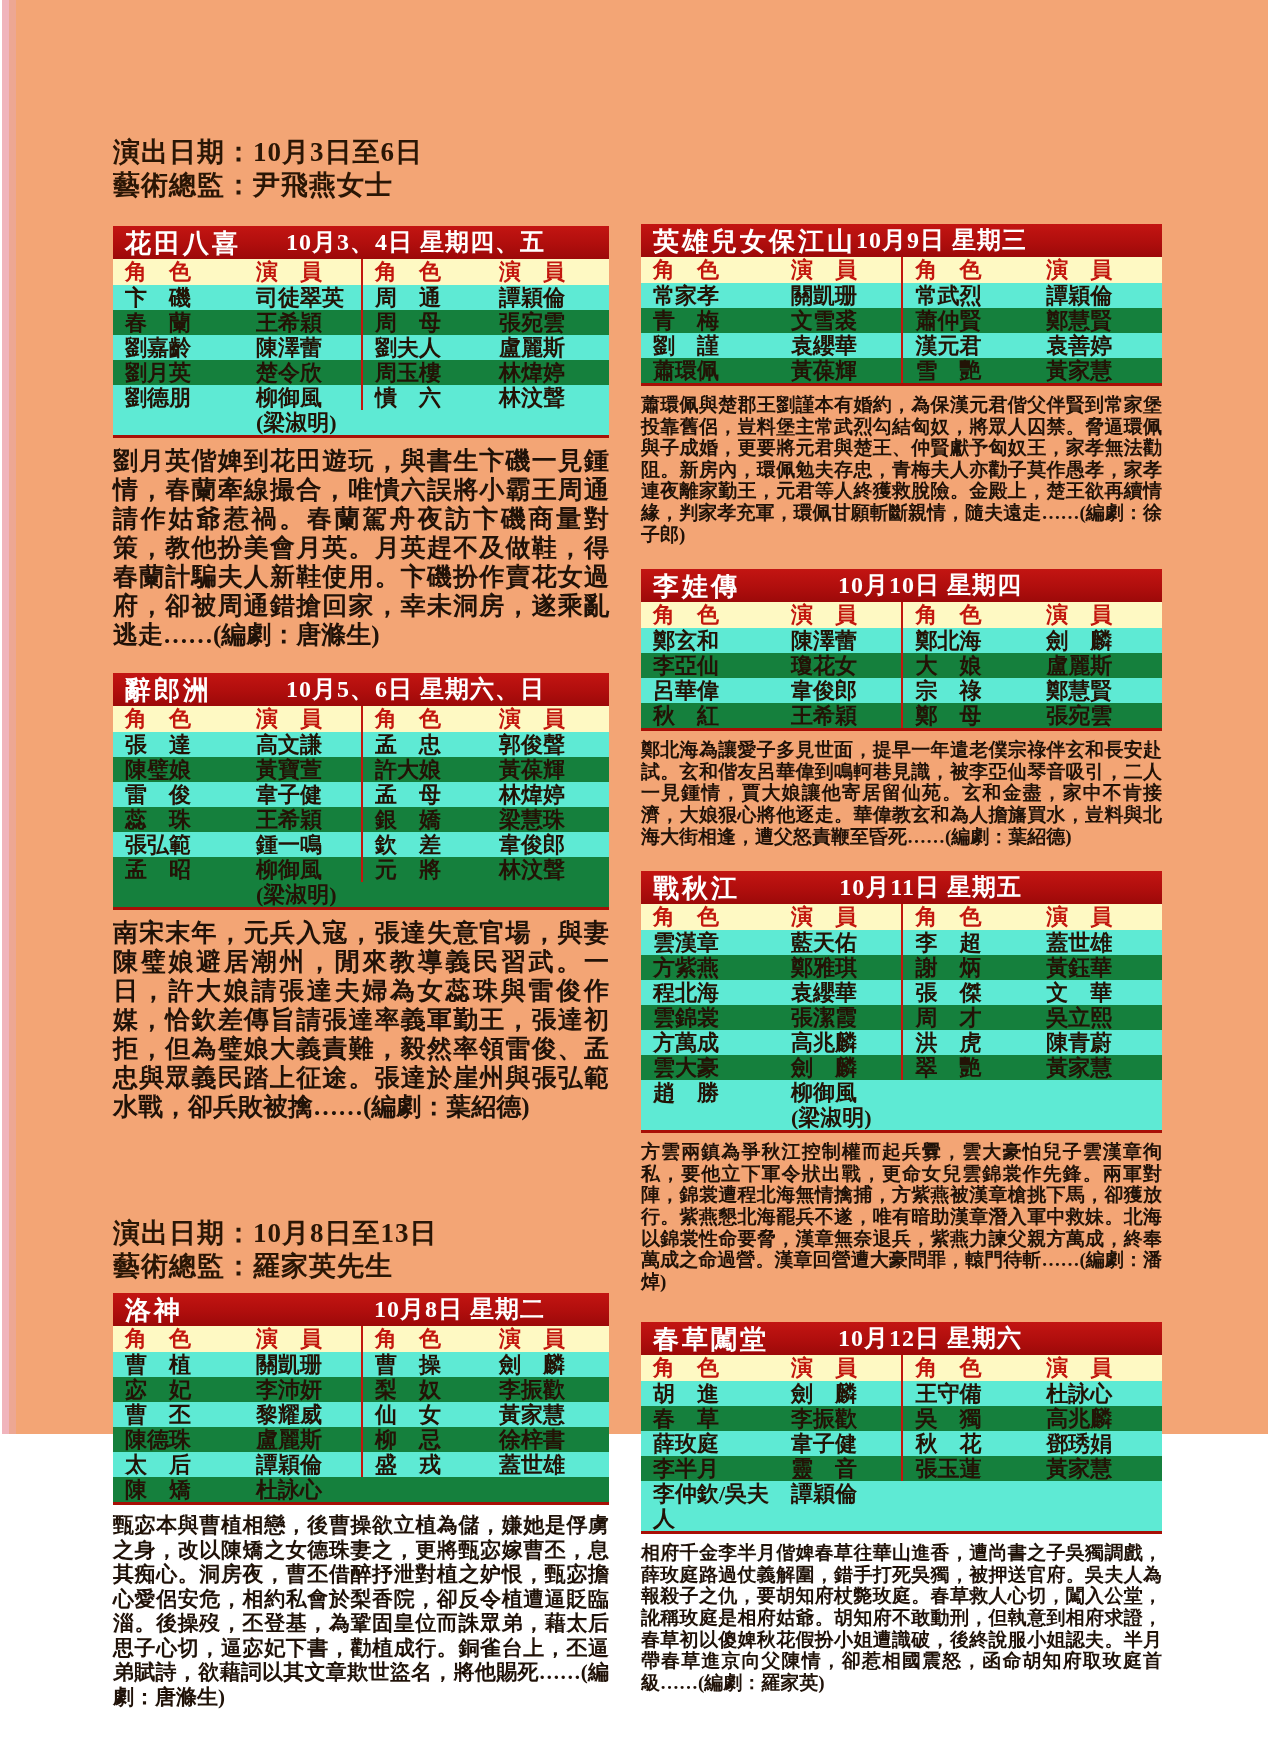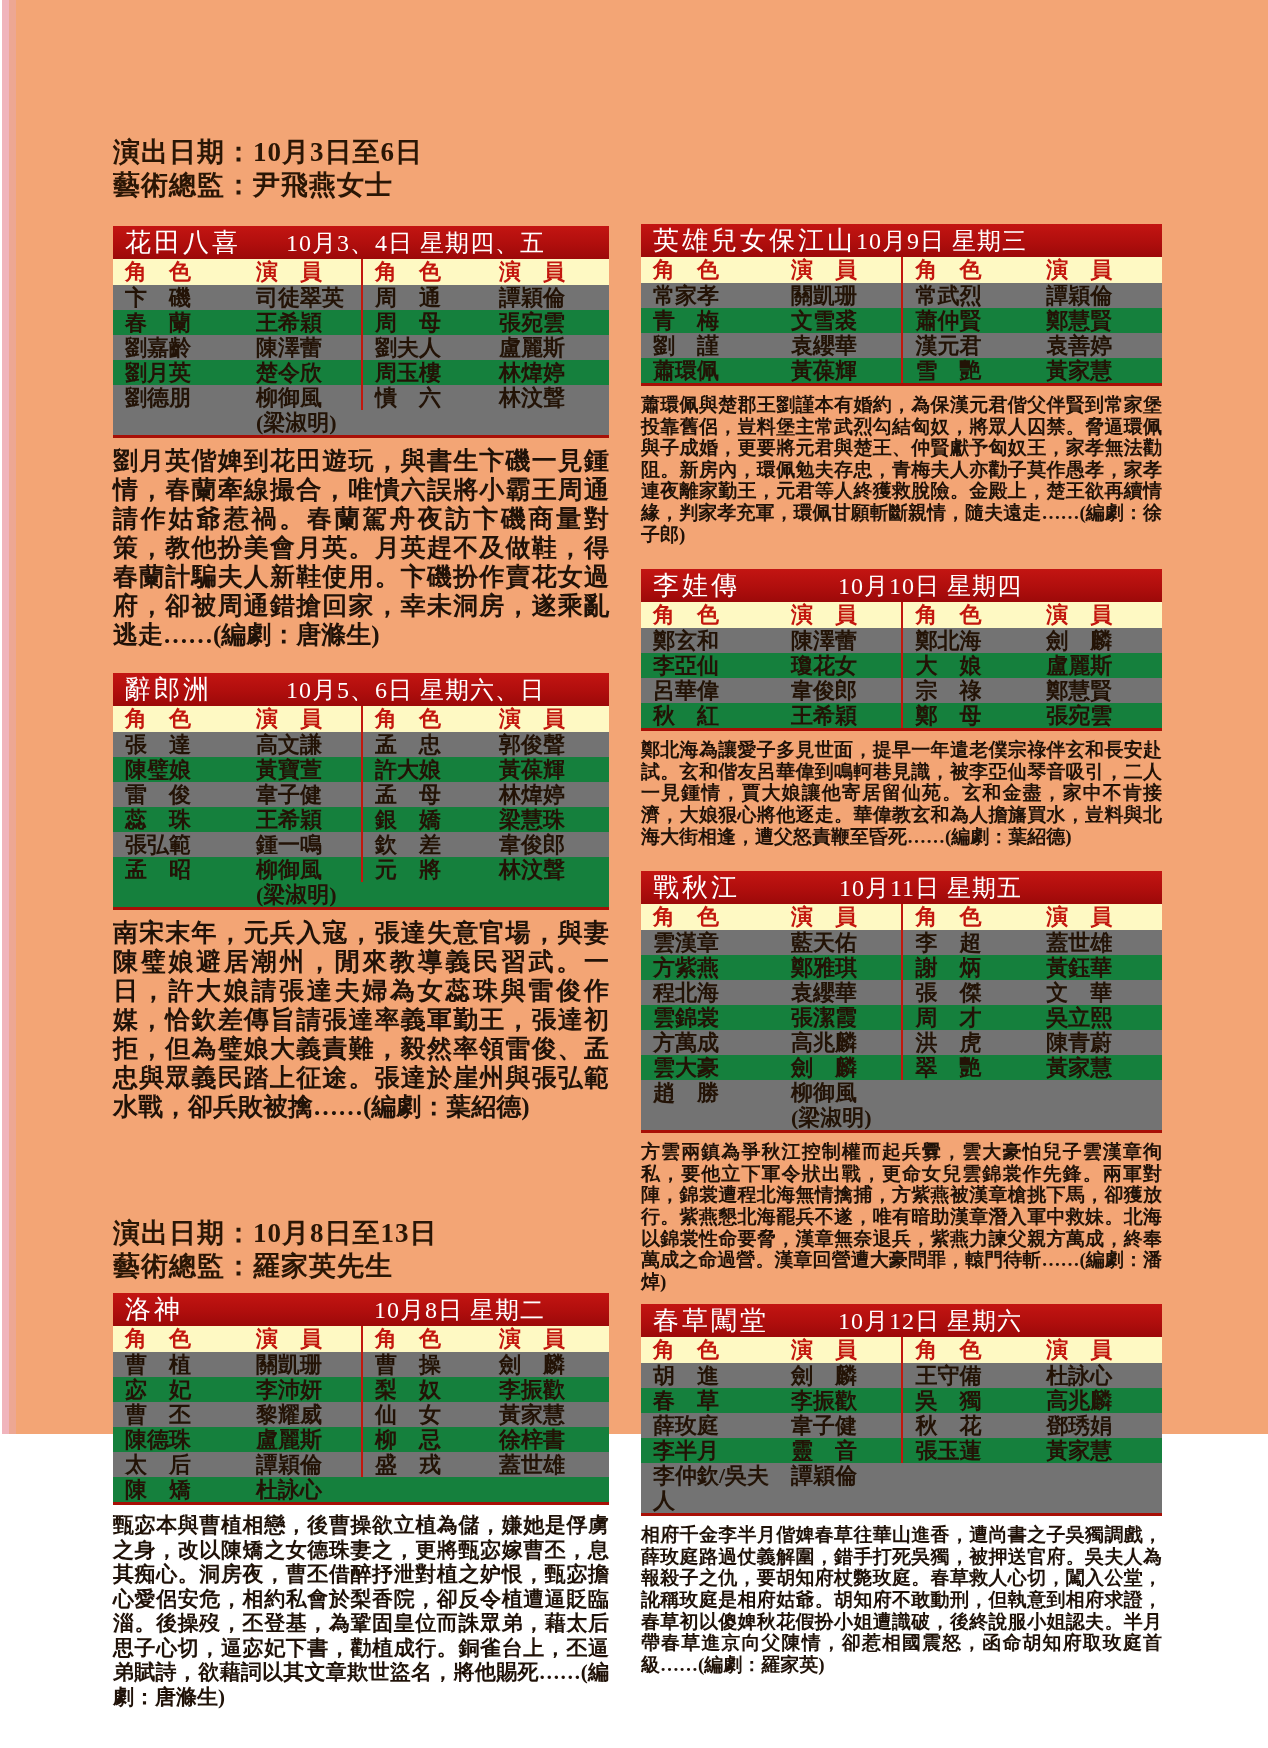--- a/index.html
+++ b/index.html
@@ -16,39 +16,39 @@
   }
   .col{position:absolute;}
   .col-left{left:113px;top:136px;width:496px;}
   .col-right{left:641px;top:224px;width:521px;}
 
   .intro{font-size:27px;font-weight:bold;line-height:33px;letter-spacing:1px;color:#2a1605;}
   .intro div{white-space:nowrap;}
 
   .show{margin-top:0;}
   .mt24{margin-top:24px;}
-  .mt14{margin-top:12px;}
+  .mt14{margin-top:30px;}
   .mt64{margin-top:96px;}
   .mt10{margin-top:10px;}
 
   .bar{
-    display:flex;justify-content:space-between;align-items:center;
+    display:flex;justify-content:space-between;align-items:flex-start;
     height:33px;padding:0 0 0 12px;
     background:linear-gradient(180deg,#c31512 0%,#b00e0d 55%,#9c0909 100%);
-    color:#ffffff;font-weight:normal;
+    color:#ffffff;font-weight:bold;
   }
   .bar .title{font-size:26px;letter-spacing:3px;white-space:nowrap;}
   .bar .date{font-size:24px;letter-spacing:1px;white-space:nowrap;}
   .col-left .bar .date{margin-right:64px;}
   .col-right .bar .date{margin-right:140px;}
 
   .cast{border-bottom:3px solid #a80f06;}
   .row{display:flex;align-items:flex-start;min-height:25px;line-height:25px;
        font-size:22px;font-weight:bold;}
-  .row.odd{background:#737373;}
+  .row.odd{background:#5eead4;}
   .row.even{background:#15803d;}
   .row.hdr{background:#fef9c3;color:#c2170e;min-height:26px;line-height:26px;}
   .cell{white-space:pre-line;box-sizing:border-box;}
   .c0{width:28%;padding-left:12px;}
   .c1{width:22%;padding-left:4px;}
   .c2{width:27%;border-left:2px solid #c2170e;padding-left:12px;}
   .c3{flex:1;padding-left:4px;}
 
   .syn{margin:8px 0 0 0;text-align:justify;color:#201208;font-weight:600;}
   .syn-lg{font-size:25px;line-height:29px;}

